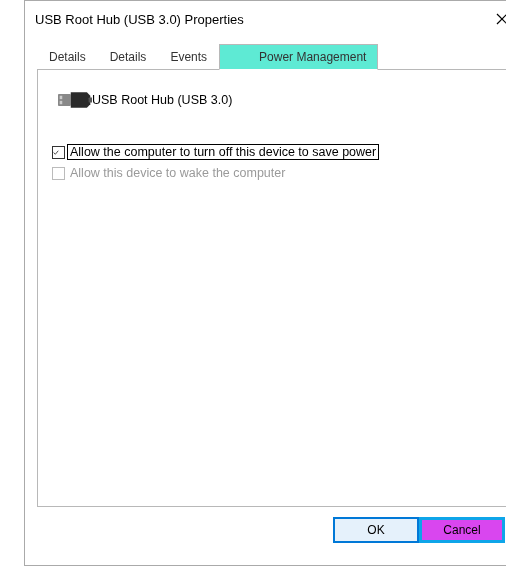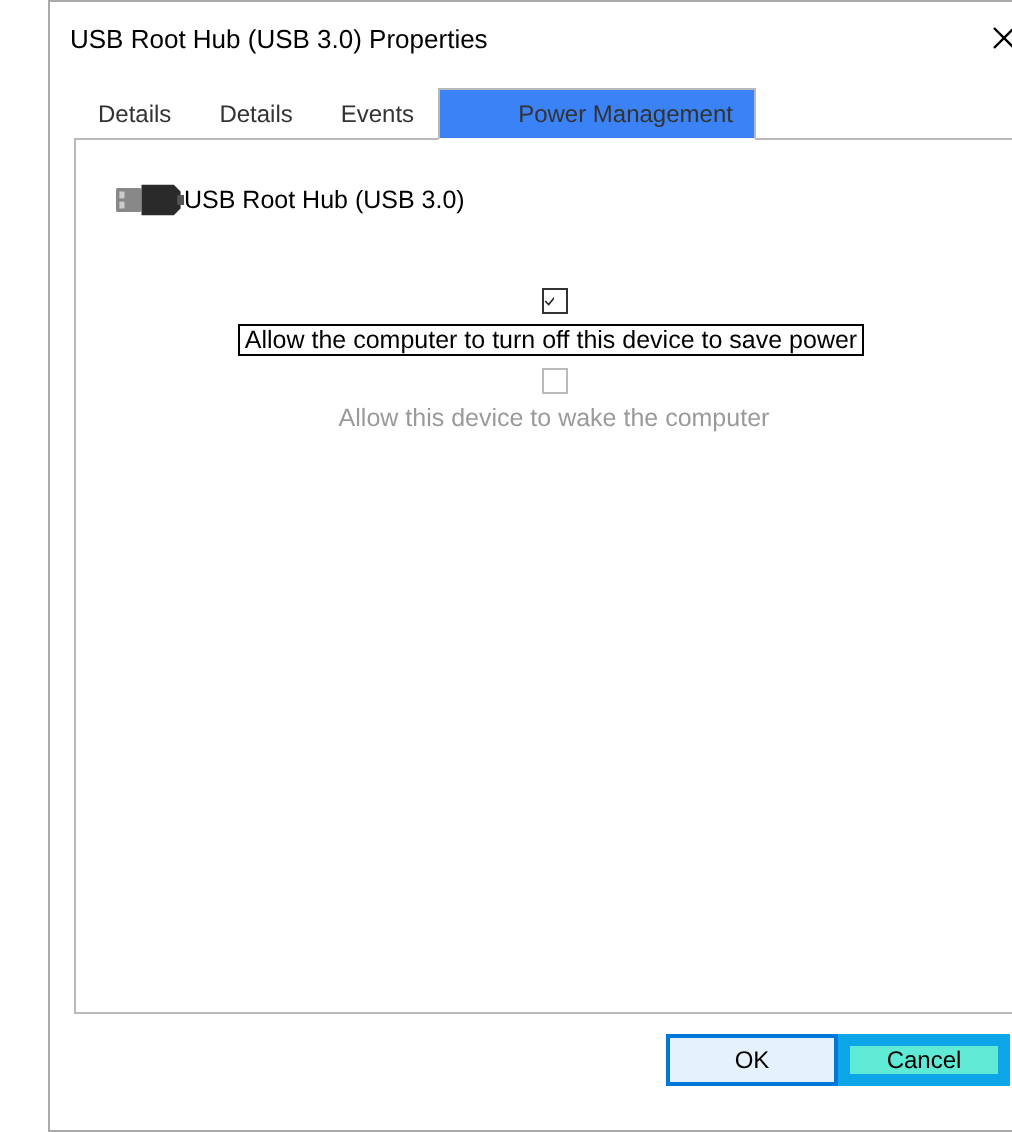--- a/index.html
+++ b/index.html
@@ -66,21 +66,21 @@
       cursor: pointer;
       border: 1px solid transparent;
       border-bottom: none;
       position: relative;
       bottom: -1px;
       background: transparent;
     }
     .tab.active {
       border: 1px solid #b8b8b8;
       border-bottom: 1px solid #fff;
-      background: #3b82f6;
+      background: #5eead4;
       z-index: 2;
       padding-left: 39px;
     }
     .tab-panel {
       border: 1px solid #b8b8b8;
       flex: 1;
       padding: 18px 14px 14px 14px;
       background: #fff;
       position: relative;
     }
@@ -101,21 +101,20 @@
     }
     .device-name {
       font-size: 12.5px;
       color: #000;
     }
     .checkbox-row {
       display: flex;
       align-items: center;
       gap: 5px;
       margin-bottom: 6px;
-      flex-direction: column;
     }
     .checkbox {
       width: 13px;
       height: 13px;
       border: 1px solid #333;
       display: inline-flex;
       align-items: center;
       justify-content: center;
       background: #fff;
       flex-shrink: 0;
@@ -150,22 +149,22 @@
     }
     .buttons {
       display: flex;
       justify-content: flex-end;
       gap: 0;
       padding: 10px 12px 10px 0;
     }
     .btn {
       width: 86px;
       height: 26px;
-      border: 6px solid #0ea5e9;
-      background: #5eead4;
+      border: 3px solid #0ea5e9;
+      background: #d946ef;
       font-size: 12px;
       cursor: pointer;
       display: flex;
       align-items: center;
       justify-content: center;
     }
     .btn.primary {
       border: 2px solid #0078d7;
       background: #e5f1fb;
     }

